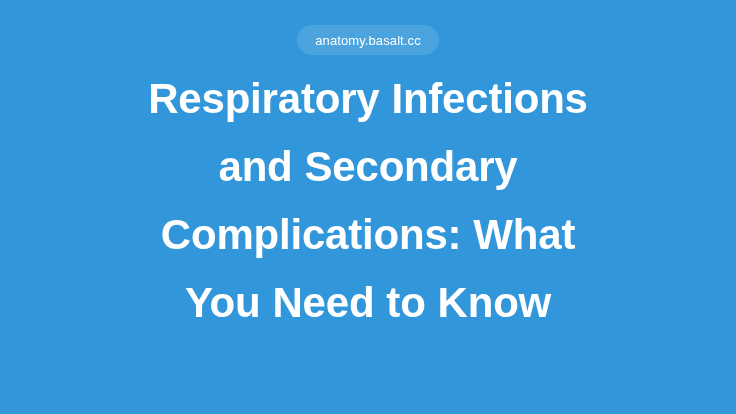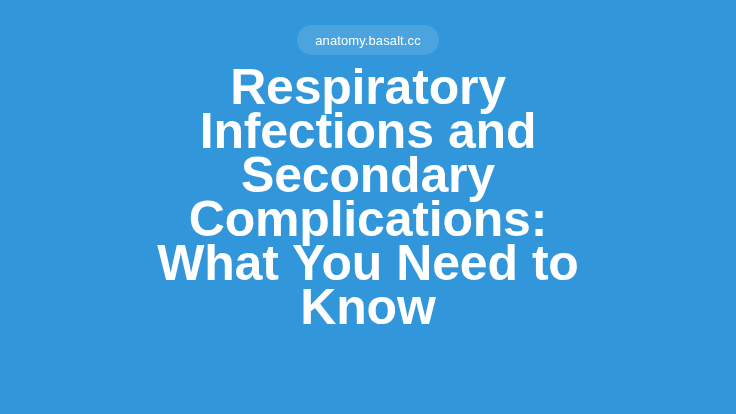--- a/index.html
+++ b/index.html
@@ -39,22 +39,22 @@
     white-space: nowrap;
     line-height: 1;
     box-sizing: border-box;
   }
   #hero-title {
     margin: 17px;
     padding: 0;
     width: 470px;
     text-align: center;
     color: #ffffff;
-    font-size: 50px;
-    line-height: 44px;
+    font-size: 42px;
+    line-height: 68px;
     font-weight: 700;
     letter-spacing: -0.2px;
     word-spacing: 0.5px;
     margin-top: 10px;
   }
 </style>
 </head>
 <body>
 
 <div id="hero-card">

